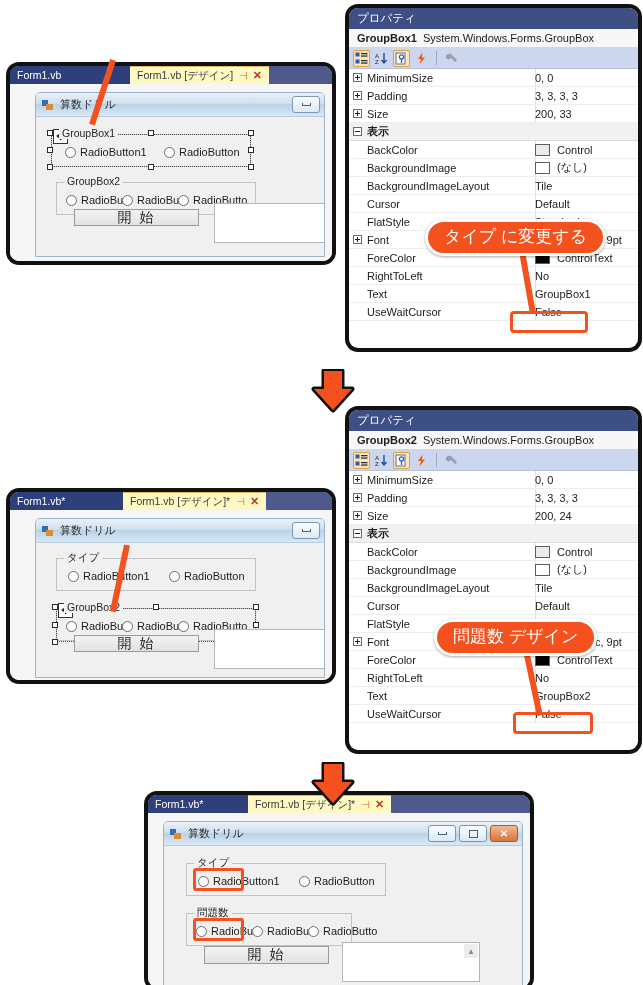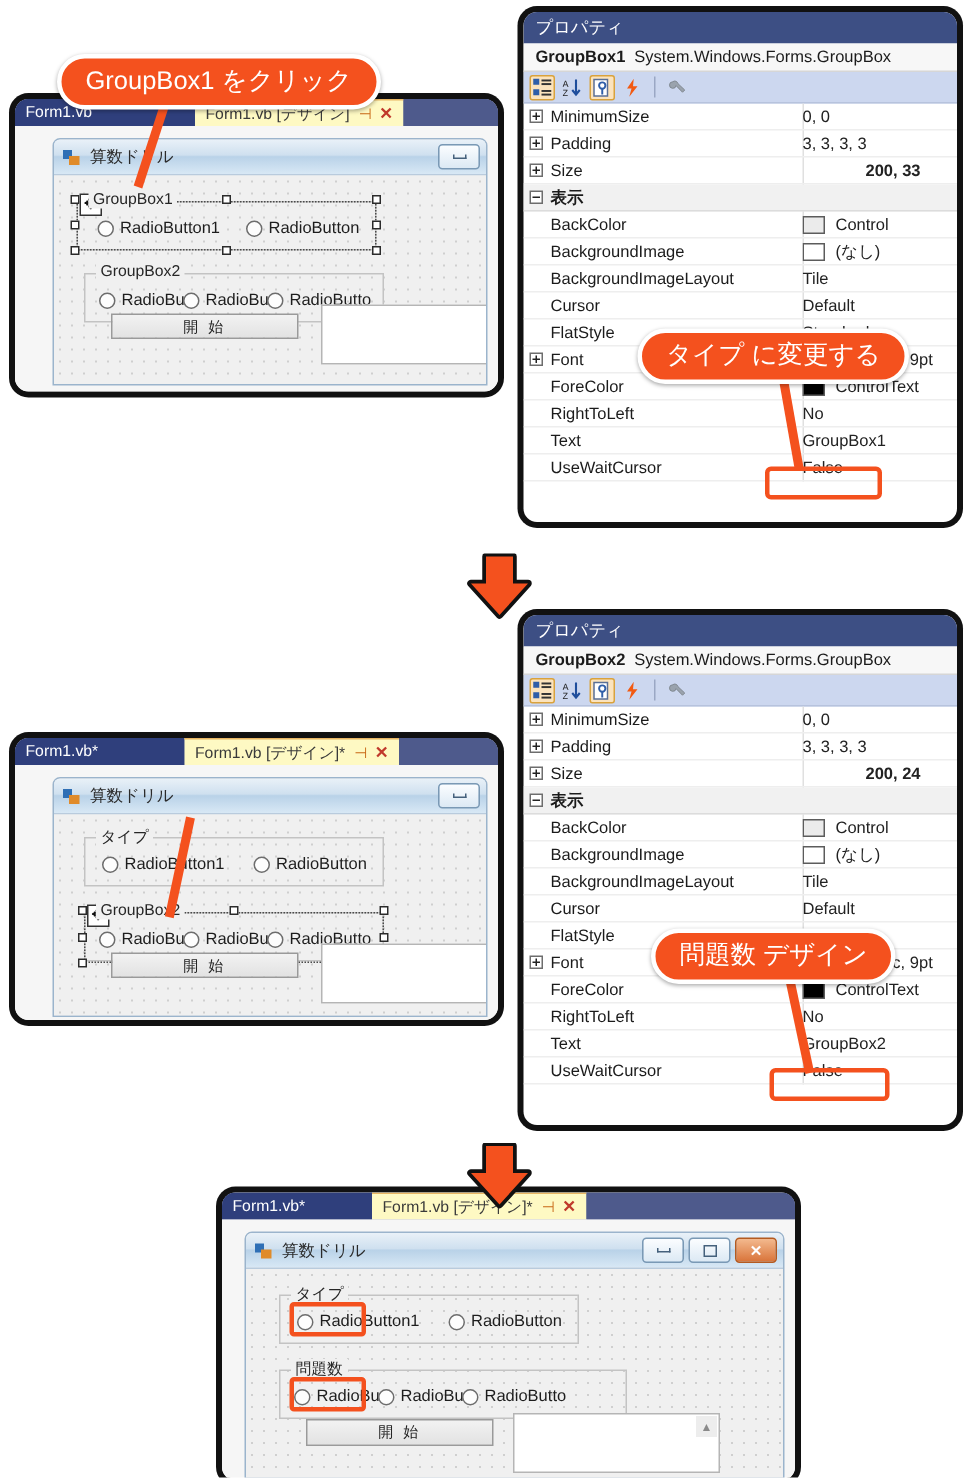--- a/index.html
+++ b/index.html
@@ -103,21 +103,21 @@
   }
   .radio{position:absolute;display:flex;align-items:center;white-space:nowrap;font-size:11px;color:#1d1d1d;}
   .radio .dot{
     width:11px;height:11px;border-radius:50%;
     border:1.3px solid #6d6d6d;background:#fdfdfd;margin-right:4px;flex:none;
   }
   .startbtn{
     position:absolute;
     border:1px solid #9a9a9a;
     background:linear-gradient(to bottom,#f2f2f2,#e2e2e2);
-    font-size:10px;color:#1f1f1f;
+    font-size:14px;color:#1f1f1f;
     display:flex;align-items:center;justify-content:center;
     letter-spacing:2px;
   }
   .whitepanel{
     position:absolute;background:#ffffff;border:1px solid #b5b5b5;
   }
   .scrollarrow{position:absolute;right:1px;top:1px;width:14px;height:14px;background:#ededed;
     display:flex;align-items:center;justify-content:center;font-size:8px;color:#8a8a8a;}
 
   
@@ -164,21 +164,21 @@
   .plus{width:9px;height:9px;border:1px solid #6d6d6d;background:#fff;position:relative;}
   .plus::before{content:"";position:absolute;left:1px;top:3px;width:5px;height:1px;background:#222;}
   .plus::after{content:"";position:absolute;left:3px;top:1px;width:1px;height:5px;background:#222;}
   .minus{width:9px;height:9px;border:1px solid #6d6d6d;background:#fff;position:relative;}
   .minus::before{content:"";position:absolute;left:1px;top:3px;width:5px;height:1px;background:#222;}
   .pname{width:170px;flex:none;color:#1b1b1b;padding-left:2px;overflow:hidden;white-space:nowrap;}
   .pval{flex:1;color:#222;display:flex;align-items:center;white-space:nowrap;overflow:hidden;}
   .prow.cat{background:#f1f1f1;justify-content:space-between;}
   .prow.cat .pname{font-weight:bold;}
   .prow.cat{border-bottom:1px solid #dcdcdc;}
-  .pval.bold{font-weight:bold;padding-left:42px;}
+  .pval.bold{font-weight:normal;}
   .sw{width:15px;height:12px;border:1px solid #5c5c5c;margin-right:7px;flex:none;}
   .vsep{position:absolute;left:186px;top:0;bottom:0;width:1px;background:#e0e0e0;}
 
   
   .callout{
     position:absolute;
     background:#f4511e;
     color:#ffffff;
     border:3px solid #ffffff;
     border-radius:20px;
@@ -275,23 +275,20 @@
         <div class="startbtn" style="left:38px; top:92px; width:125px; height:17px;">
           <span>開 始</span>
         </div>
         <div class="whitepanel" style="left:178px; top:86px; width:120px; height:40px;"></div>
       </div>
     </div>
   </div>
 </div>
 
 <div class="leader" style="left:110px; top:60px; width:6px; height:68px; transform:rotate(18deg);"></div>
-<div class="callout" style="left:38px; top:36px;">
-  <span>GroupBox1 をクリック</span>
-</div>
 
 <div class="propwin" style="left:349px; top:8px; width:289px; height:340px;">
   <div class="prop-title">
     <span>プロパティ</span>
   </div>
   <div class="prop-obj">
     <b>GroupBox1</b>
     <span>System.Windows.Forms.GroupBox</span>
   </div>
   <div class="prop-toolbar">
@@ -703,21 +700,21 @@
           <div class="radio" style="left:12px; top:19px;">
             <span class="dot"></span>
             <span>RadioButton1</span>
           </div>
           <div class="radio" style="left:113px; top:19px;">
             <span class="dot"></span>
             <span>RadioButton</span>
           </div>
         </div>
 
-        <div class="gbox" style="left:22px; top:60px; width:232px; height:40px;">
+        <div class="gbox" style="left:22px; top:60px; width:166px; height:40px;">
           <div class="frame"></div>
           <div class="legend">問題数</div>
           <div class="radio" style="left:10px; top:19px;">
             <span class="dot"></span>
             <span>RadioBu</span>
           </div>
           <div class="radio" style="left:66px; top:19px;">
             <span class="dot"></span>
             <span>RadioBu</span>
           </div>

